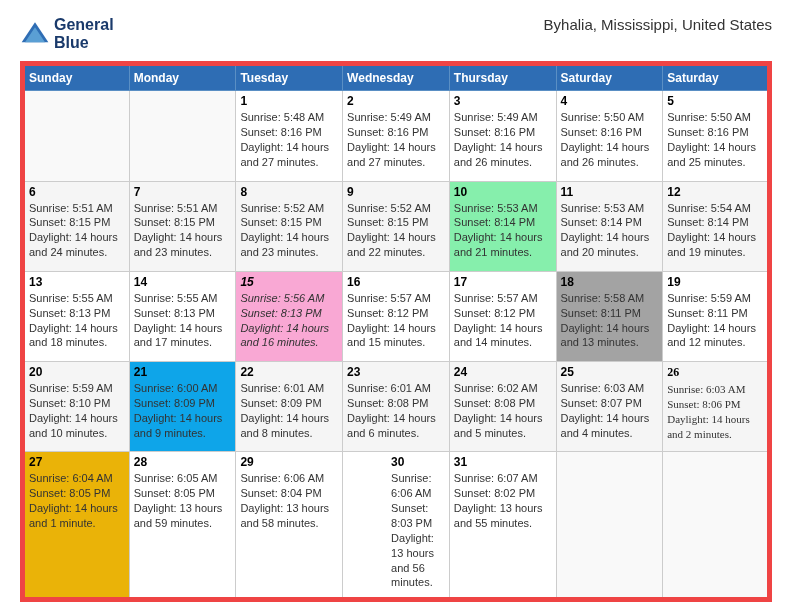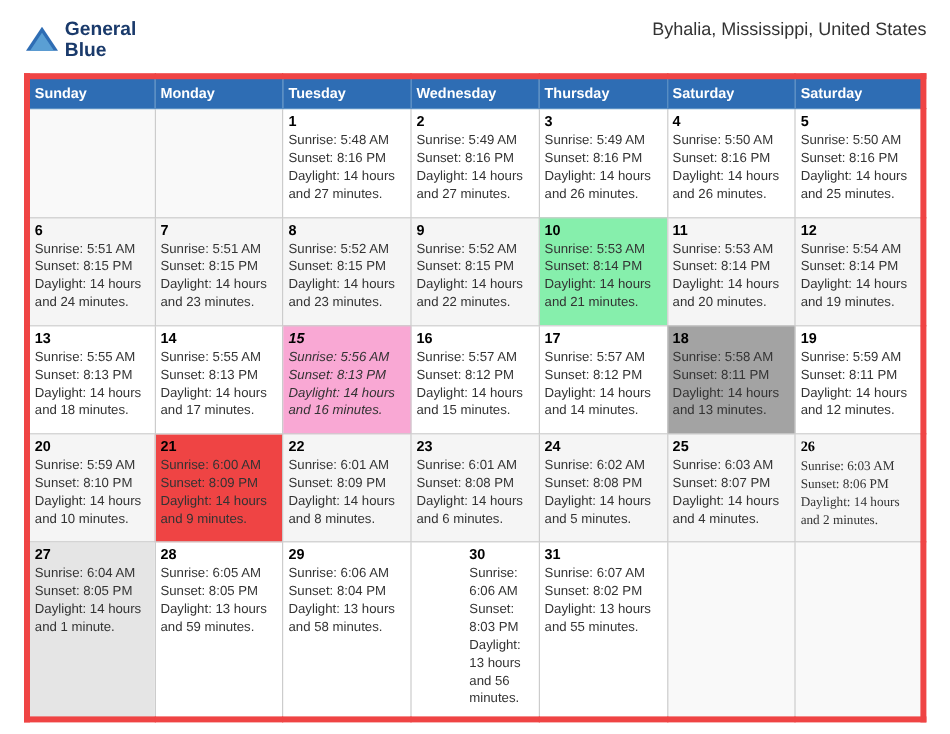--- a/index.html
+++ b/index.html
@@ -209,21 +209,21 @@
           <td style="background: rgb(255, 255, 255);">
             <div class="day-number">19</div>
             <div class="day-info">Sunrise: 5:59 AM<br>Sunset: 8:11 PM<br>Daylight: 14 hours and 12 minutes.</div>
           </td>
         </tr>
         <tr>
           <td style="background: rgb(245, 245, 245);">
             <div class="day-number">20</div>
             <div class="day-info">Sunrise: 5:59 AM<br>Sunset: 8:10 PM<br>Daylight: 14 hours and 10 minutes.</div>
           </td>
-          <td style="background: #ef4444;">
+          <td style="background: #0ea5e9;">
             <div class="day-number">21</div>
             <div class="day-info">Sunrise: 6:00 AM<br>Sunset: 8:09 PM<br>Daylight: 14 hours and 9 minutes.</div>
           </td>
           <td style="background: rgb(245, 245, 245);">
             <div class="day-number">22</div>
             <div class="day-info">Sunrise: 6:01 AM<br>Sunset: 8:09 PM<br>Daylight: 14 hours and 8 minutes.</div>
           </td>
           <td style="background: rgb(245, 245, 245);">
             <div class="day-number">23</div>
             <div class="day-info">Sunrise: 6:01 AM<br>Sunset: 8:08 PM<br>Daylight: 14 hours and 6 minutes.</div>
@@ -235,21 +235,21 @@
           <td style="background: rgb(245, 245, 245);">
             <div class="day-number">25</div>
             <div class="day-info">Sunrise: 6:03 AM<br>Sunset: 8:07 PM<br>Daylight: 14 hours and 4 minutes.</div>
           </td>
           <td style="background: rgb(245, 245, 245); font-family: Liberation Serif, serif;">
             <div class="day-number">26</div>
             <div class="day-info">Sunrise: 6:03 AM<br>Sunset: 8:06 PM<br>Daylight: 14 hours and 2 minutes.</div>
           </td>
         </tr>
         <tr>
-          <td style="background: #e5e5e5;">
+          <td style="background: #eab308;">
             <div class="day-number">27</div>
             <div class="day-info">Sunrise: 6:04 AM<br>Sunset: 8:05 PM<br>Daylight: 14 hours and 1 minute.</div>
           </td>
           <td style="background: rgb(255, 255, 255);">
             <div class="day-number">28</div>
             <div class="day-info">Sunrise: 6:05 AM<br>Sunset: 8:05 PM<br>Daylight: 13 hours and 59 minutes.</div>
           </td>
           <td style="background: rgb(255, 255, 255);">
             <div class="day-number">29</div>
             <div class="day-info">Sunrise: 6:06 AM<br>Sunset: 8:04 PM<br>Daylight: 13 hours and 58 minutes.</div>

